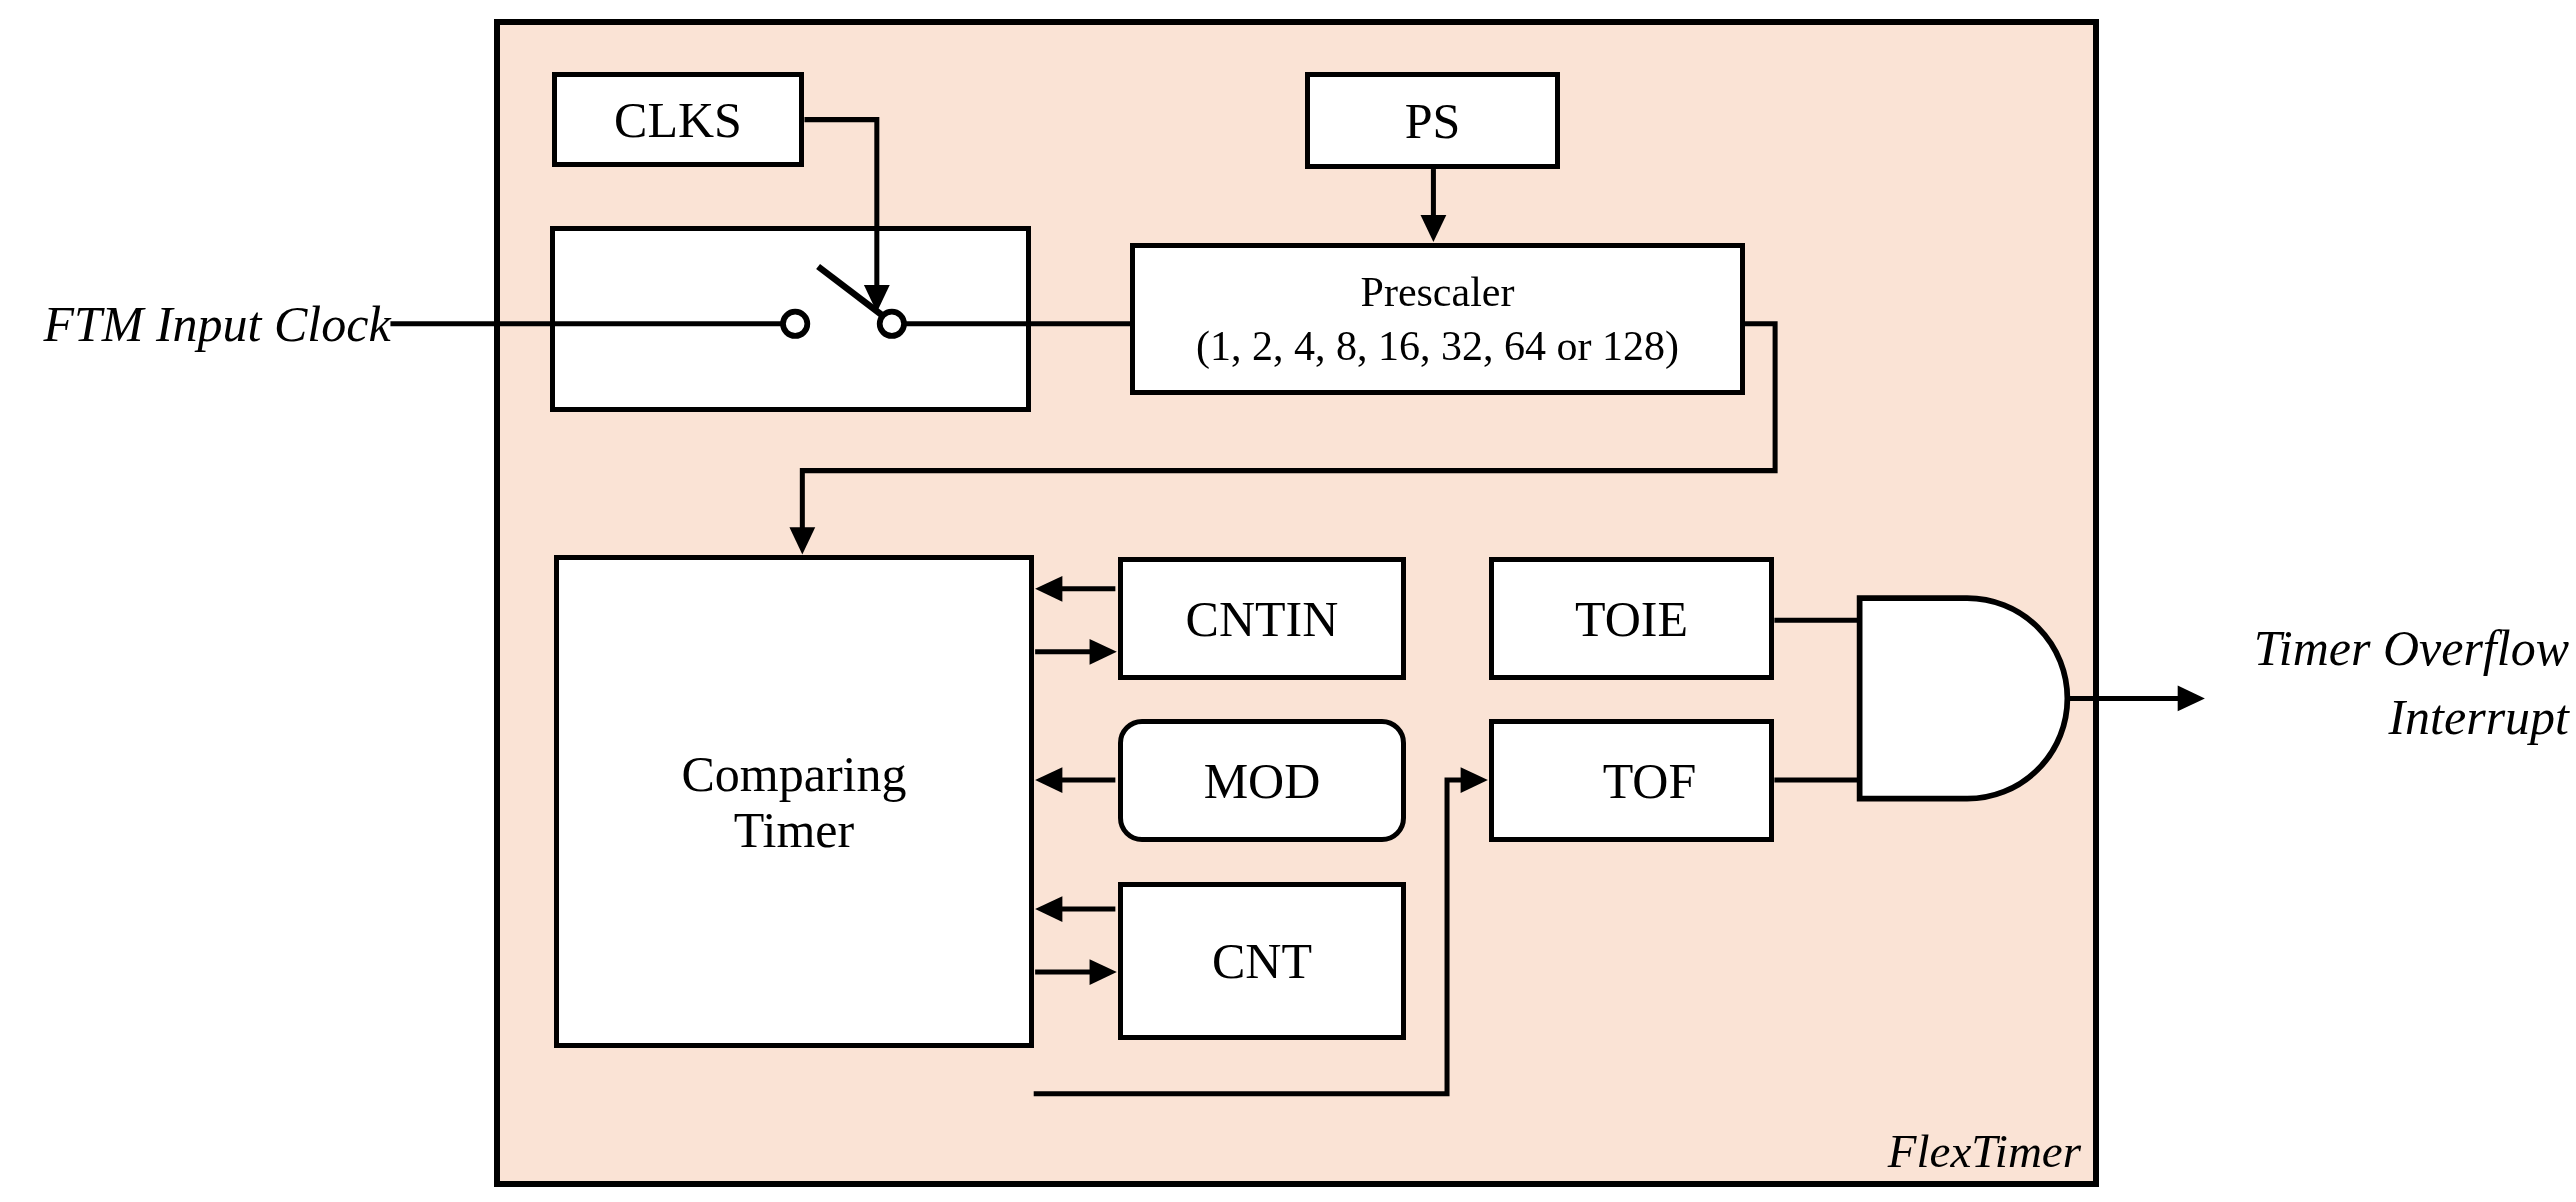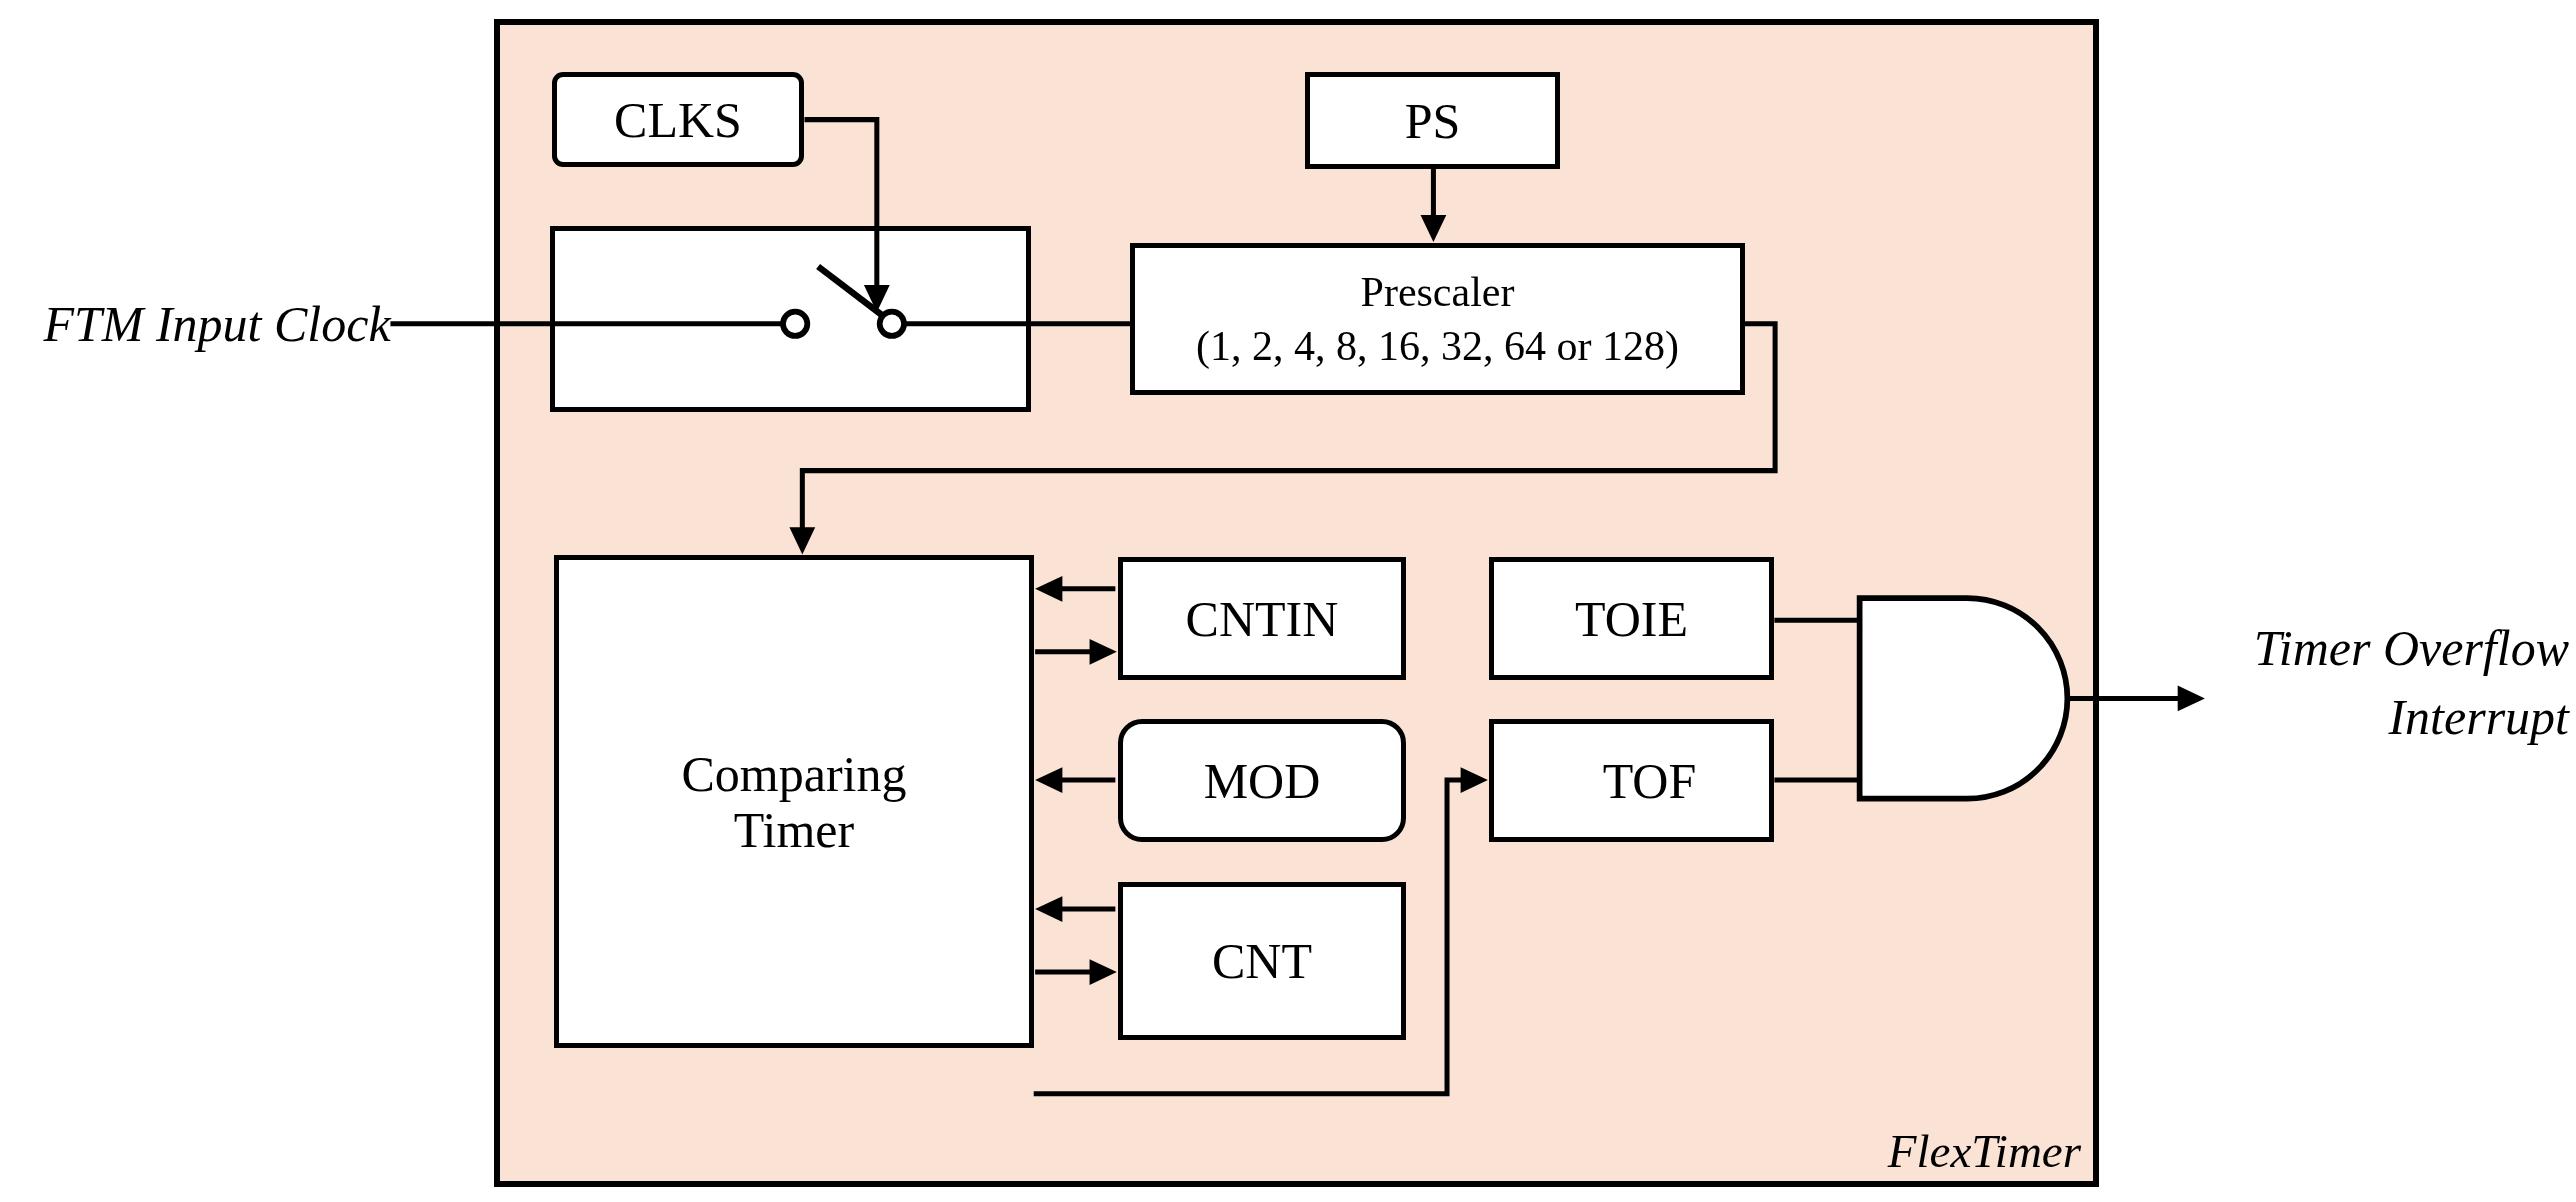--- a/index.html
+++ b/index.html
@@ -24,21 +24,21 @@
   .it-label { position:absolute; font-style:italic; text-align:right; }
   .it-label .ln { display:block; }
 </style>
 </head>
 <body>
 
 <div class="canvas">
 
   <div class="outer-box"></div>
 
-  <div class="box" style="left:552px;top:72px;width:252px;height:95px;border-radius:11px;">
+  <div class="box" style="left:552px;top:72px;width:252px;height:95px;">
     <span class="lbl">CLKS</span>
   </div>
 
   <div class="box" style="left:550px;top:226px;width:481px;height:186px;"></div>
 
   <div class="box" style="left:1305px;top:72px;width:255px;height:97px;">
     <span class="lbl">PS</span>
   </div>
 
   <div class="box" style="left:1130px;top:243px;width:615px;height:152px;">

